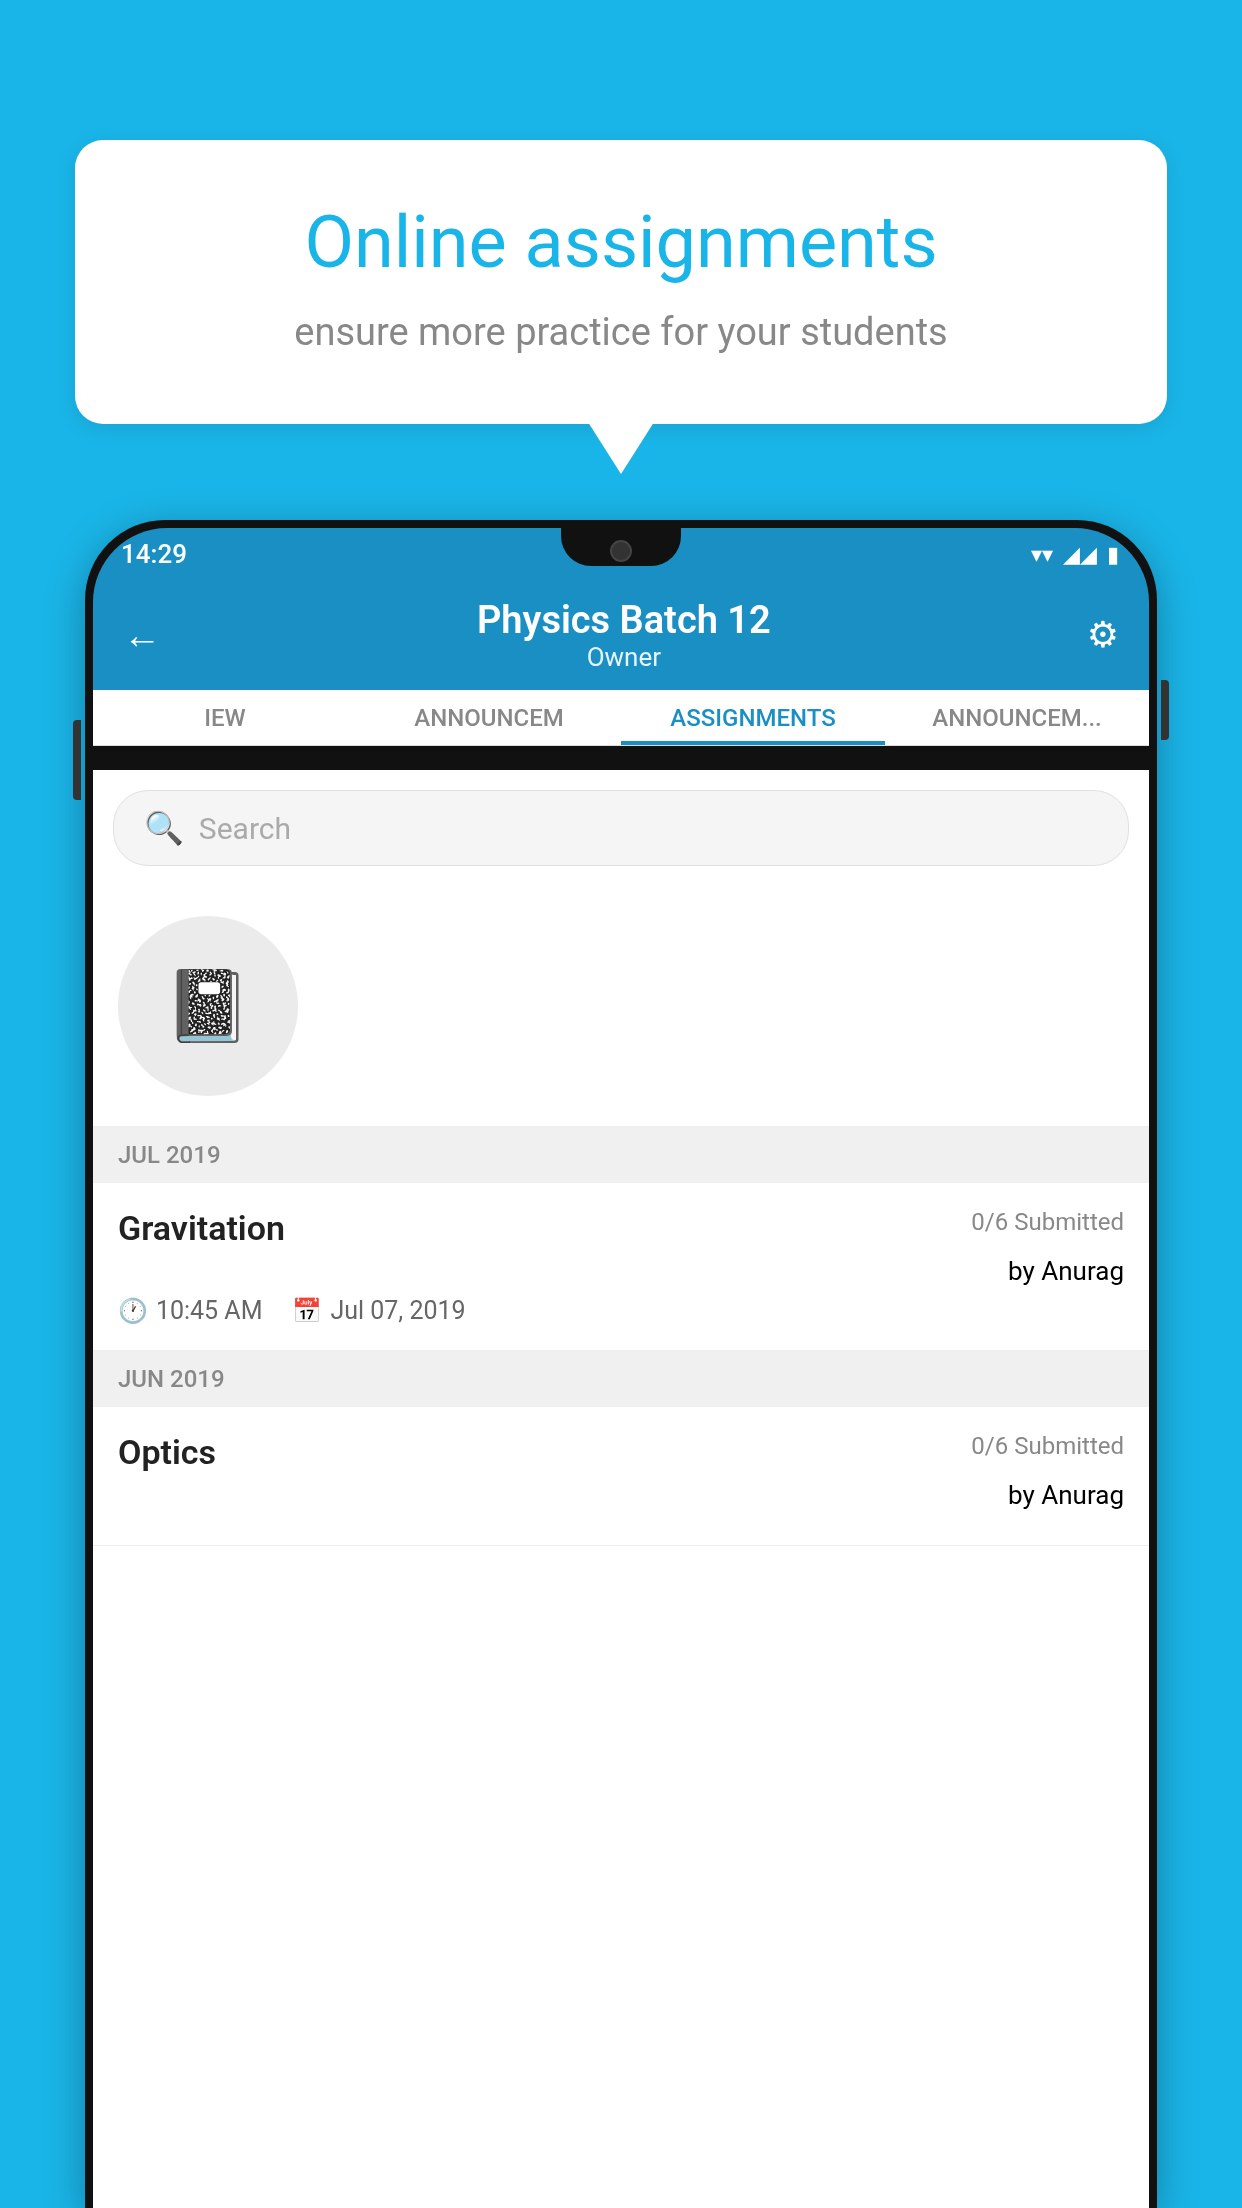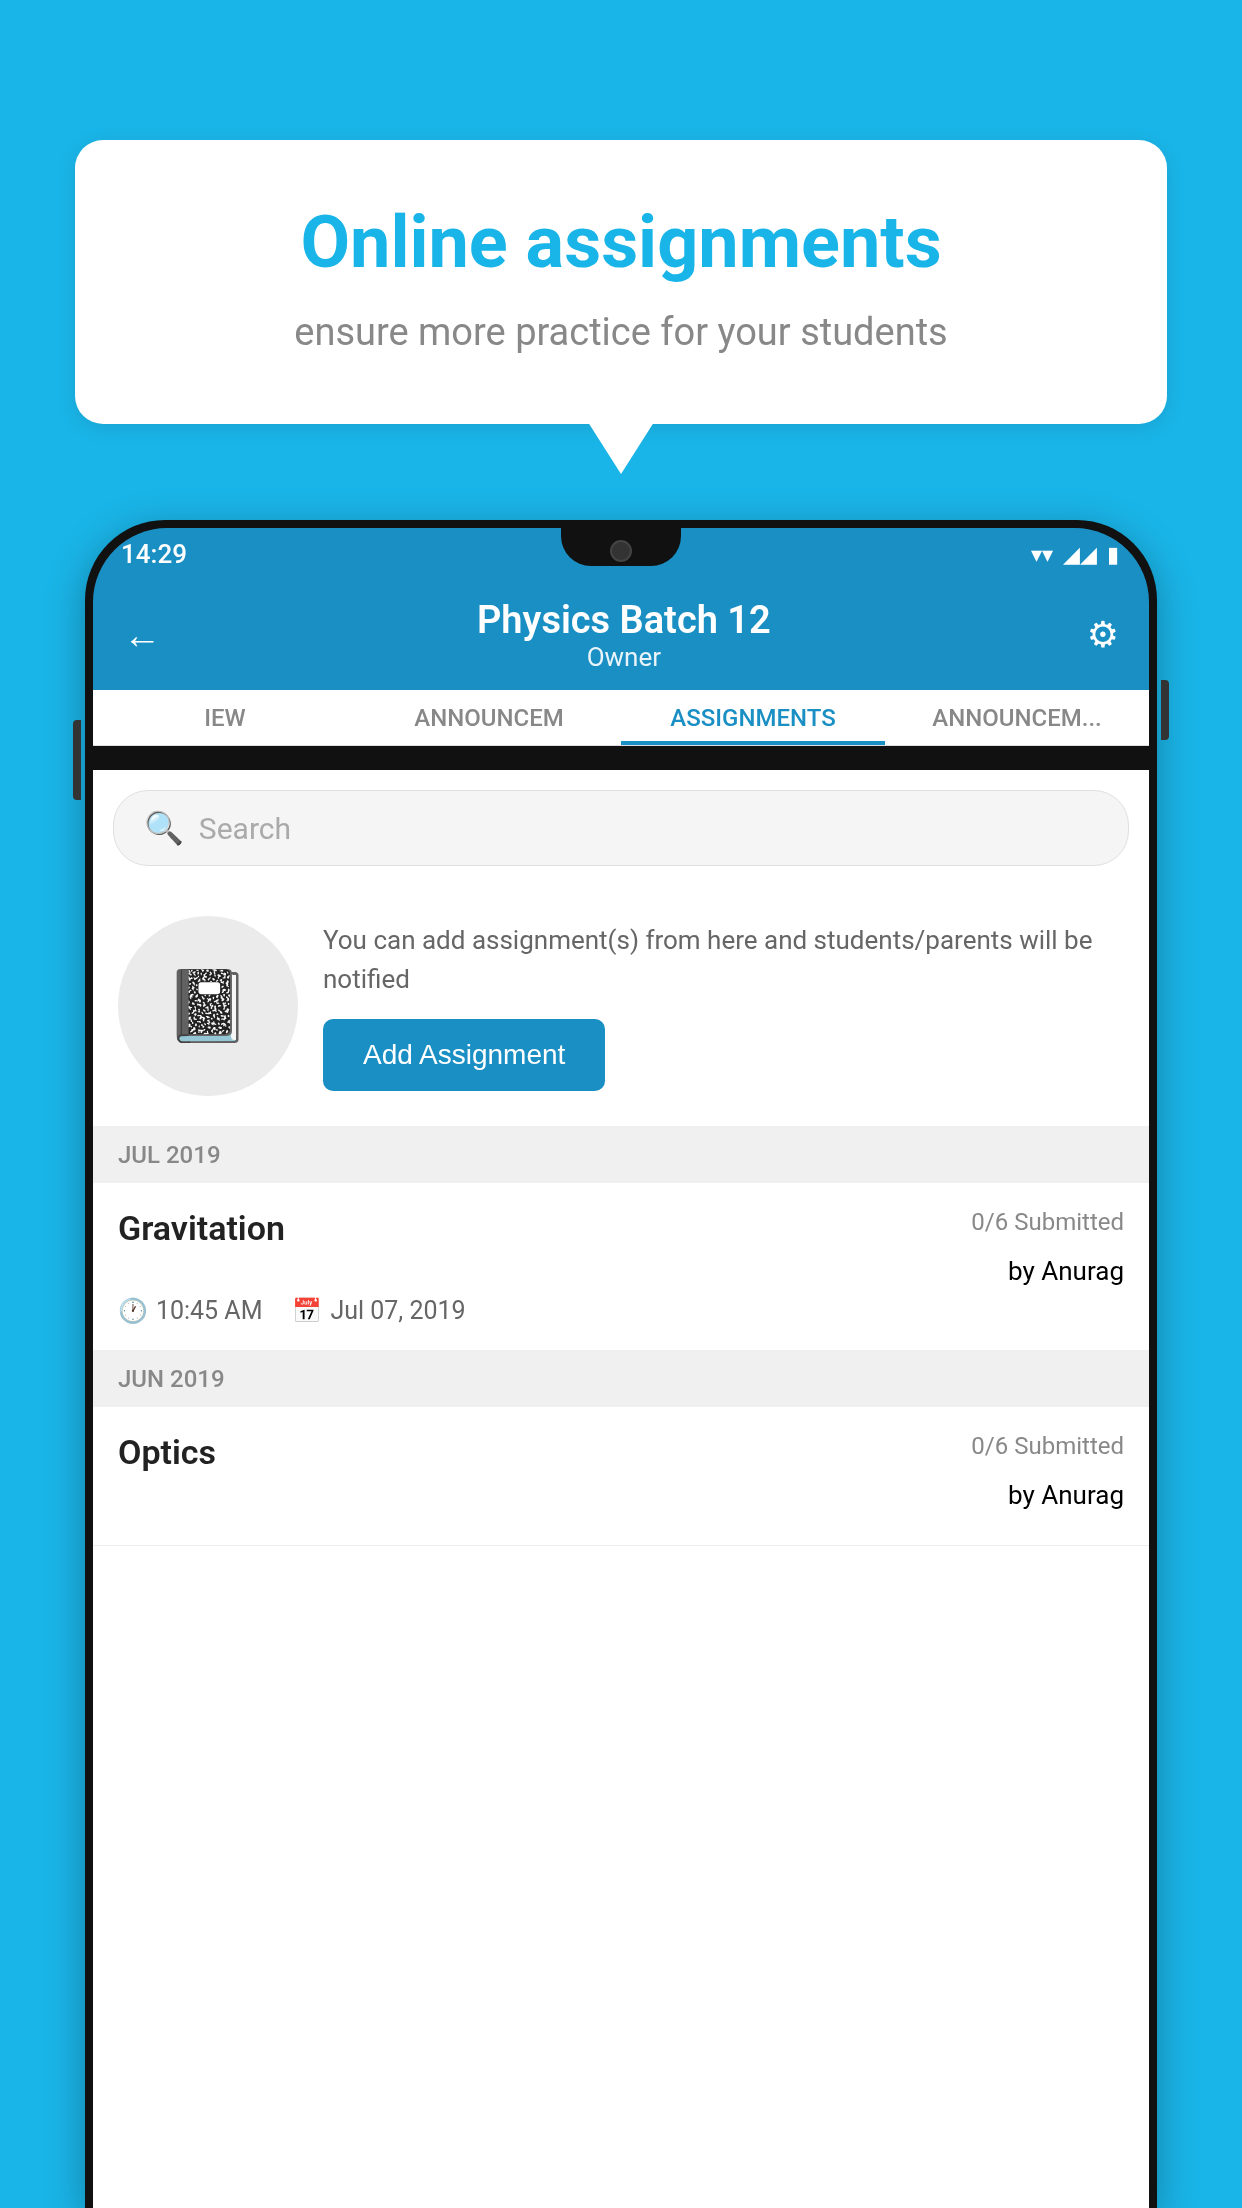--- a/index.html
+++ b/index.html
@@ -38,21 +38,21 @@
       width: 0;
       height: 0;
       border-left: 35px solid transparent;
       border-right: 35px solid transparent;
       border-top: 55px solid white;
     }
 
     .bubble-title {
       color: #1ab5e8;
       font-size: 72px;
-      font-weight: 700;
+      font-weight: 400;
       text-align: center;
       margin-bottom: 25px;
     }
 
     .bubble-subtitle {
       color: #888;
       font-size: 38px;
       text-align: center;
       font-weight: 400;
     }
@@ -436,24 +436,20 @@
     <div class="content">
 
       <div class="search-bar">
         <span class="search-icon-wrapper">🔍</span>
         <span class="search-placeholder">Search</span>
       </div>
 
       <div class="promo-section">
         <div class="promo-icon-circle">
           <span class="notebook-icon">📓</span>
-        </div>
-        <div class="promo-content">
-          <p class="promo-text">You can add assignment(s) from here and students/parents will be notified</p>
-          <button class="add-assignment-btn">Add Assignment</button>
         </div>
       </div>
 
       <div class="month-separator">JUL 2019</div>
 
       <div class="assignment-item">
         <div class="assignment-top">
           <span class="assignment-name">Gravitation</span>
           <span class="assignment-submitted">0/6 Submitted</span>
         </div>

